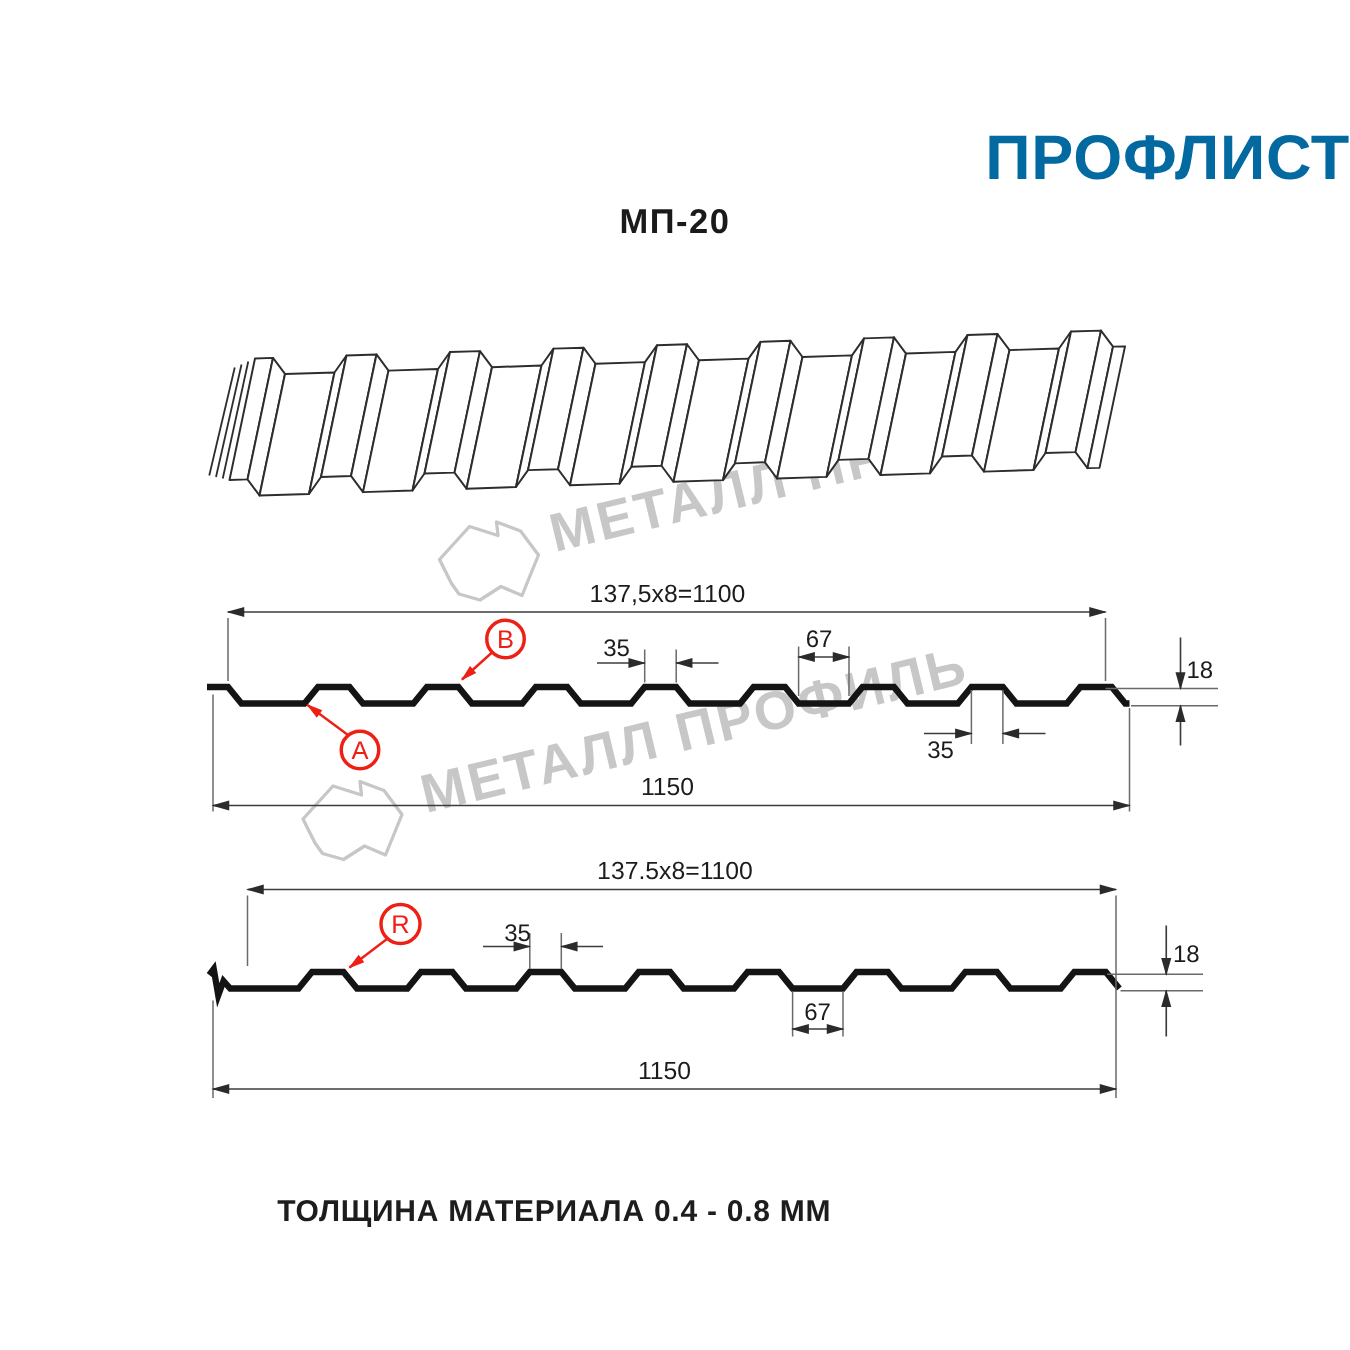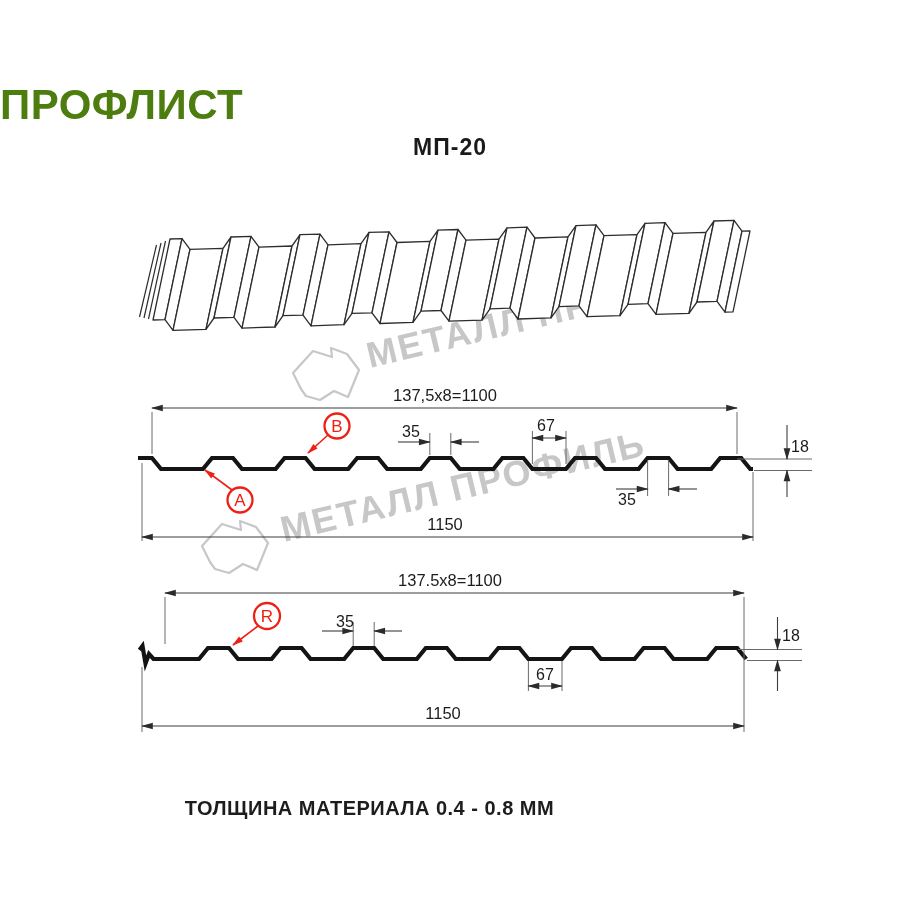--- a/index.html
+++ b/index.html
@@ -1,19 +1,19 @@
 <!DOCTYPE html>
 <html><head>
 <meta charset="utf-8">
 <style>
   html,body{margin:0;padding:0;background:#ffffff;}
   .stage{position:relative;width:900px;height:900px;background:#fff;overflow:hidden;
          font-family:"Liberation Sans",sans-serif;}
-  .title{position:absolute;left:0;top:81px;width:900px;text-align:left;
-         font-size:42px;font-weight:700;letter-spacing:.5px;color:#4d7c0f;}
+  .title{position:absolute;left:0;top:81px;width:900px;text-align:right;
+         font-size:42px;font-weight:700;letter-spacing:.5px;color:#0369a1;}
   .subtitle{position:absolute;left:0;top:134px;width:900px;text-align:center;
          font-size:23px;font-weight:600;letter-spacing:1px;color:#1a1a1a;}
   .footer-note{position:absolute;left:0;top:797px;width:739px;text-align:center;
          font-size:20px;font-weight:600;letter-spacing:.5px;color:#1d1d1d;}
   svg{position:absolute;left:0;top:0;}
   
   .prof{fill:none;stroke:#141414;stroke-width:4.2;stroke-linejoin:miter;}
   
   .dim{stroke:#3c3c3c;stroke-width:1.1;fill:none;}
   .ext{stroke:#6a6a6a;stroke-width:1;fill:none;}

